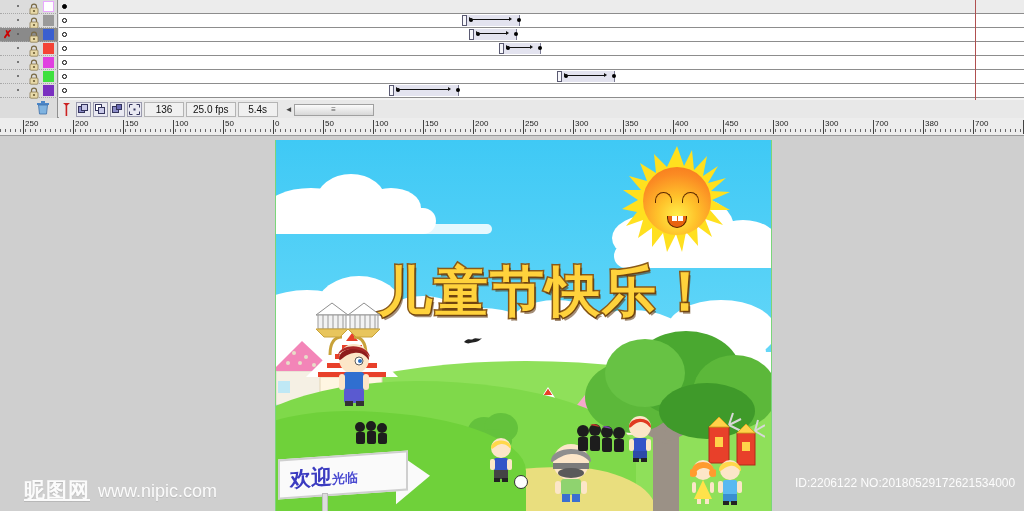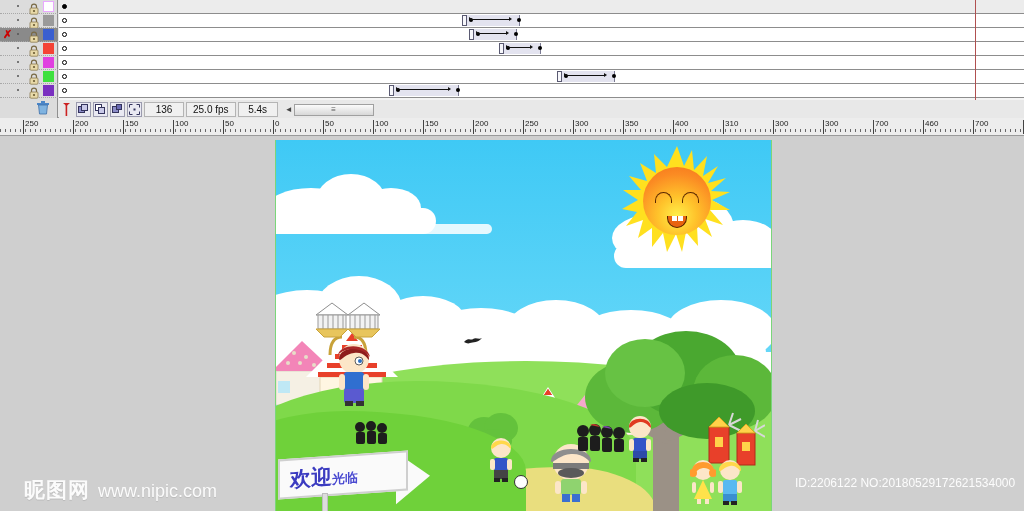--- a/index.html
+++ b/index.html
@@ -260,20 +260,21 @@
   
   #wm-left {
     position: absolute; left: 24px; top: 476px;
     display: flex; align-items: baseline; gap: 8px;
     color: #ffffff; opacity: 0.92;
     text-shadow: 0 1px 1px rgba(0,0,0,0.12);
   }
   #wm-left .cn {
     font-family: "DejaVu Sans", sans-serif; font-size: 21px; font-weight: bold;
     letter-spacing: 1px;
+    text-decoration: underline;
   }
   #wm-left .url {
     font-family: "Liberation Sans", sans-serif; font-size: 18px;
   }
   #wm-id {
     position: absolute; left: 795px; top: 476px;
     font-family: "Liberation Sans", sans-serif; font-size: 12px;
     color: #ffffff; opacity: 0.95; white-space: nowrap;
   }
 </style>
@@ -478,29 +479,29 @@
       <div class="rlbl" style="left: 475px;">200</div>
       <div class="rtick maj" style="left: 523px;"></div>
       <div class="rlbl" style="left: 525px;">250</div>
       <div class="rtick maj" style="left: 573px;"></div>
       <div class="rlbl" style="left: 575px;">300</div>
       <div class="rtick maj" style="left: 623px;"></div>
       <div class="rlbl" style="left: 625px;">350</div>
       <div class="rtick maj" style="left: 673px;"></div>
       <div class="rlbl" style="left: 675px;">400</div>
       <div class="rtick maj" style="left: 723px;"></div>
-      <div class="rlbl" style="left: 725px;">310</div>
+      <div class="rlbl" style="left: 725px;">450</div>
       <div class="rtick maj" style="left: 773px;"></div>
       <div class="rlbl" style="left: 775px;">300</div>
       <div class="rtick maj" style="left: 823px;"></div>
       <div class="rlbl" style="left: 825px;">300</div>
       <div class="rtick maj" style="left: 873px;"></div>
       <div class="rlbl" style="left: 875px;">700</div>
       <div class="rtick maj" style="left: 923px;"></div>
-      <div class="rlbl" style="left: 925px;">460</div>
+      <div class="rlbl" style="left: 925px;">380</div>
       <div class="rtick maj" style="left: 973px;"></div>
       <div class="rlbl" style="left: 975px;">700</div>
       <div class="rtick maj" style="left: 1023px;"></div>
       <div class="rtick" style="left: 0px;"></div>
       <div class="rtick" style="left: 5px;"></div>
       <div class="rtick" style="left: 10px;"></div>
       <div class="rtick" style="left: 15px;"></div>
       <div class="rtick" style="left: 20px;"></div>
       <div class="rtick" style="left: 25px;"></div>
       <div class="rtick" style="left: 30px;"></div>
@@ -743,20 +744,21 @@
         </div>
         <div class="disc"></div>
         <div class="eye" style="left:33px; top:46px;"></div>
         <div class="eye" style="left:60px; top:46px;"></div>
         <div class="mouth">
           <div class="tooth" style="left:4px;"></div>
           <div class="tooth" style="left:10px;"></div>
         </div>
       </div>
 
+      <div id="title">儿童节快乐！</div>
 
       <div class="ground-back"></div>
 
       <div class="house" style="left:248px; bottom:72px; width:48px; height:52px;">
         <svg width="48" height="52" viewBox="0 0 48 52">
           <rect x="8" y="34" width="32" height="18" fill="#fff7e0" stroke="#d8c9a0"></rect>
           <polygon points="24,0 46,34 2,34" fill="#ffffff"></polygon>
           <path d="M24,0 L46,34 L2,34 Z" fill="none" stroke="#e03a20" stroke-width="0"></path>
           <g fill="#e8402a">
             <polygon points="24,2 28,8 20,8"></polygon>

